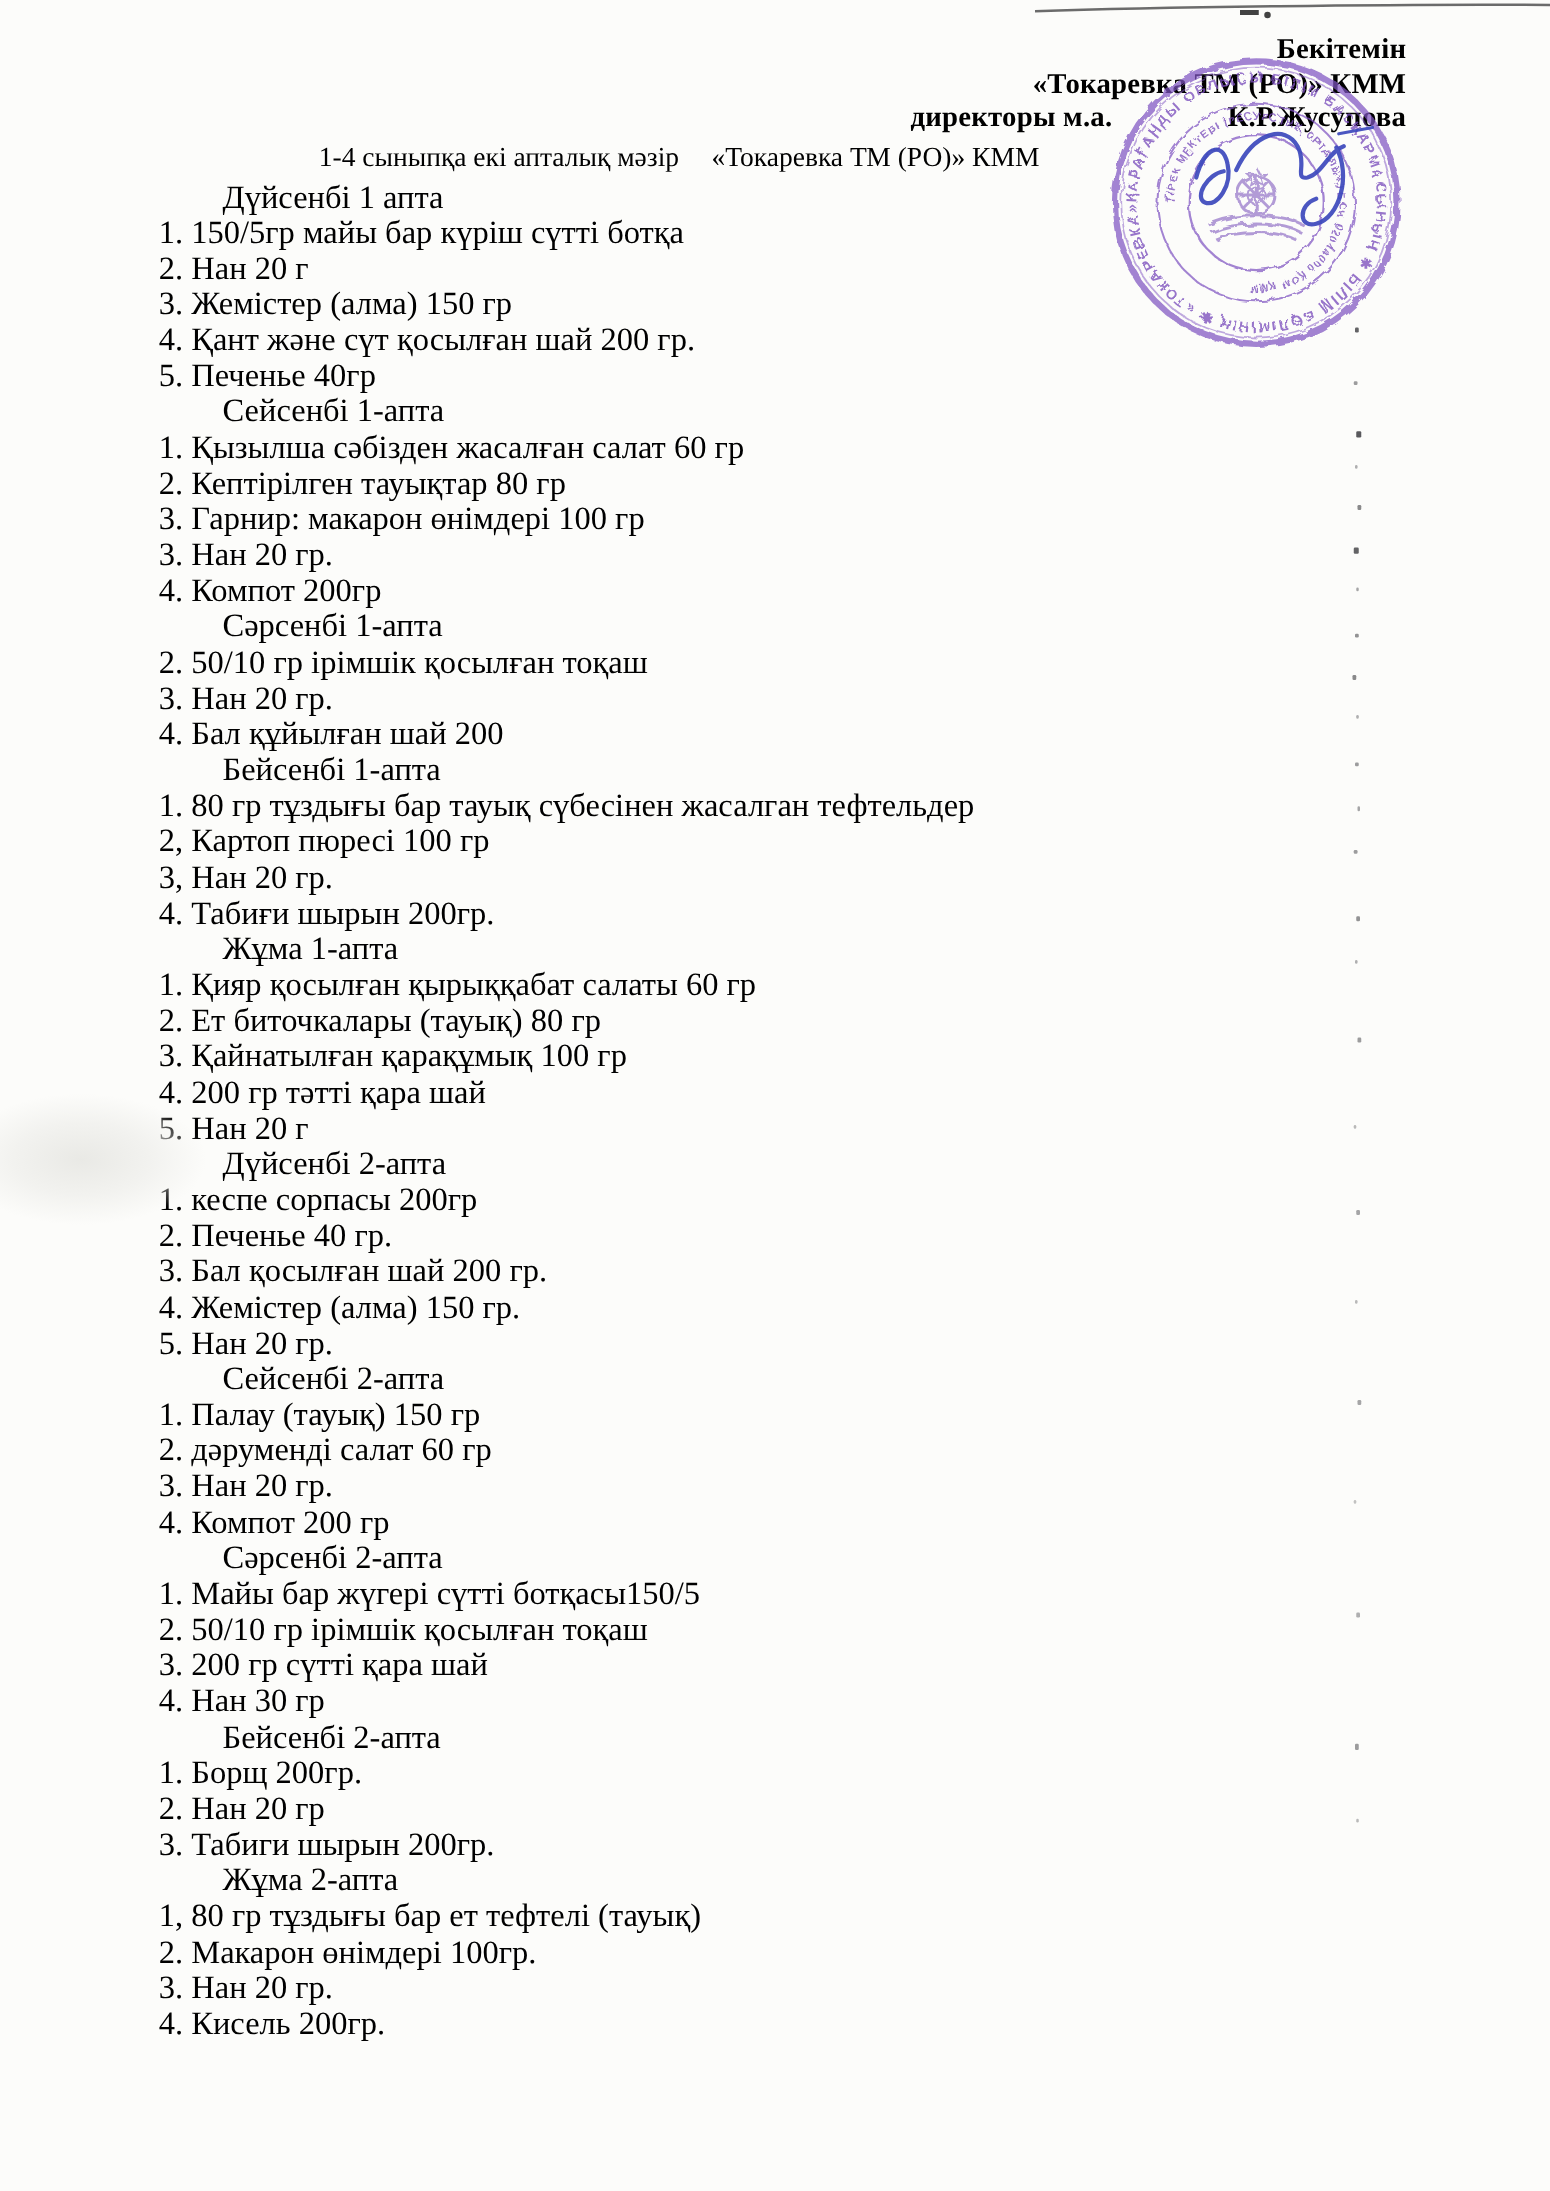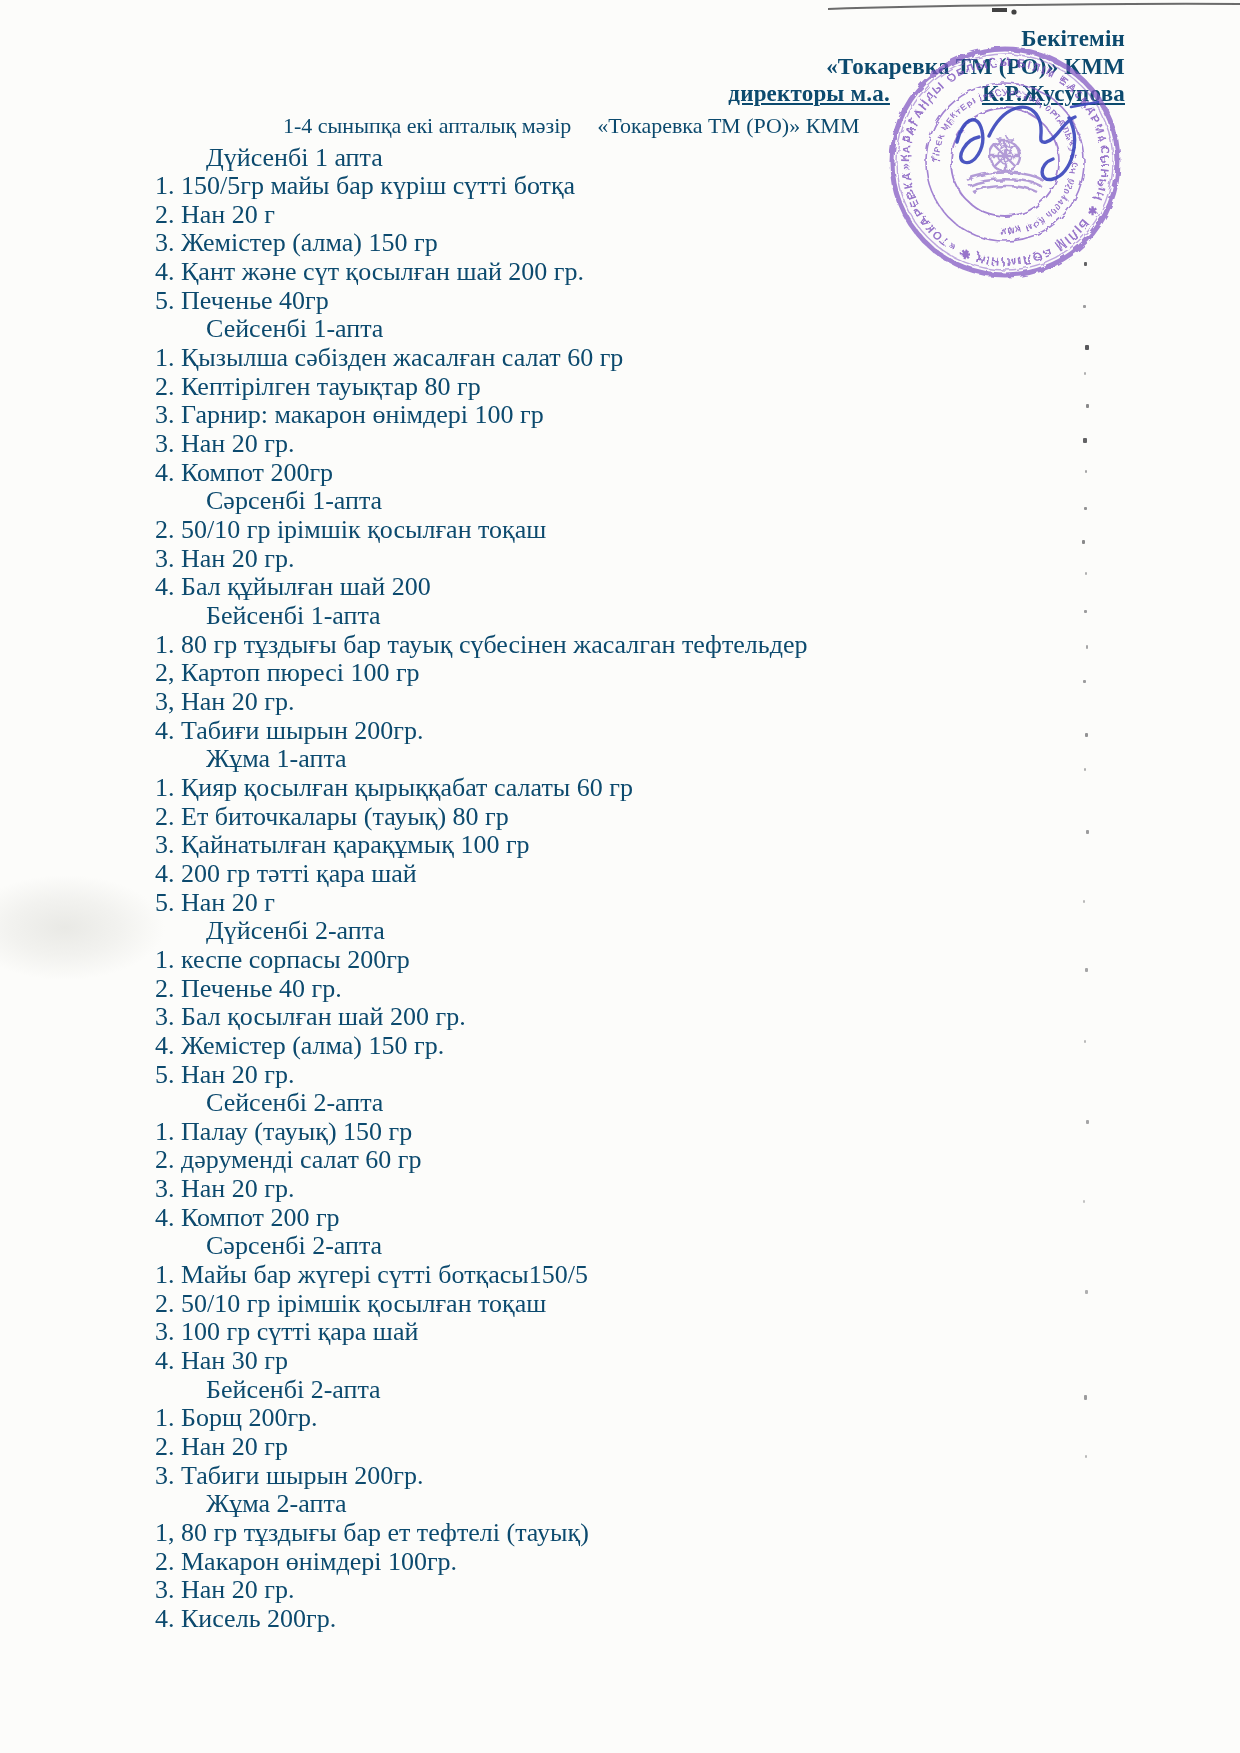--- a/index.html
+++ b/index.html
@@ -1,22 +1,22 @@
 <!DOCTYPE html>
 <html><head>
 <meta charset="utf-8">
 <style>
   html,body{margin:0;padding:0;}
   body{width:1240px;height:1753px;position:relative;overflow:hidden;
        background:#fcfcfa;font-family:"Liberation Serif","DejaVu Serif",serif;}
-  .page{position:absolute;inset:0;color:#0c4a6e;padding-left:28px;}
+  .page{position:absolute;inset:0;color:#000000;}
   
   .hdr{padding-top:25px;padding-right:115px;text-align:right;
        font-weight:bold;font-size:23px;line-height:27.5px;letter-spacing:.2px;}
-  .hdr .l3{display:flex;justify-content:flex-end;align-items:baseline;text-decoration:underline;}
+  .hdr .l3{display:flex;justify-content:flex-end;align-items:baseline;}
   .hdr .l3 .lbl{margin-right:92px;}
   
   .title{margin-top:3px;padding-left:255px;font-size:22px;line-height:30px;white-space:nowrap;}
   .title .p2{margin-left:26px;}
   
   .menu{margin-top:3px;font-size:26px;line-height:28.65px;}
   .menu .day{padding-left:178px;}
   .menu .item{padding-left:127px;}
   
   .stampwrap{position:absolute;left:878px;top:35px;width:254px;height:254px;pointer-events:none;}
@@ -80,21 +80,21 @@
       <div class="item">4. Жемістер (алма) 150 гр.</div>
       <div class="item">5. Нан 20 гр.</div>
       <div class="day">Сейсенбі 2-апта</div>
       <div class="item">1. Палау (тауық) 150 гр</div>
       <div class="item">2. дәруменді салат 60 гр</div>
       <div class="item">3. Нан 20 гр.</div>
       <div class="item">4. Компот 200 гр</div>
       <div class="day">Сәрсенбі 2-апта</div>
       <div class="item">1. Майы бар жүгері сүтті ботқасы150/5</div>
       <div class="item">2. 50/10 гр ірімшік қосылған тоқаш</div>
-      <div class="item">3. 100 гр сүтті қара шай</div>
+      <div class="item">3. 200 гр сүтті қара шай</div>
       <div class="item">4. Нан 30 гр</div>
       <div class="day">Бейсенбі 2-апта</div>
       <div class="item">1. Борщ 200гр.</div>
       <div class="item">2. Нан 20 гр</div>
       <div class="item">3. Табиги шырын 200гр.</div>
       <div class="day">Жұма 2-апта</div>
       <div class="item">1, 80 гр тұздығы бар ет тефтелі (тауық)</div>
       <div class="item">2. Макарон өнімдері 100гр.</div>
       <div class="item">3. Нан 20 гр.</div>
       <div class="item">4. Кисель 200гр.</div>

